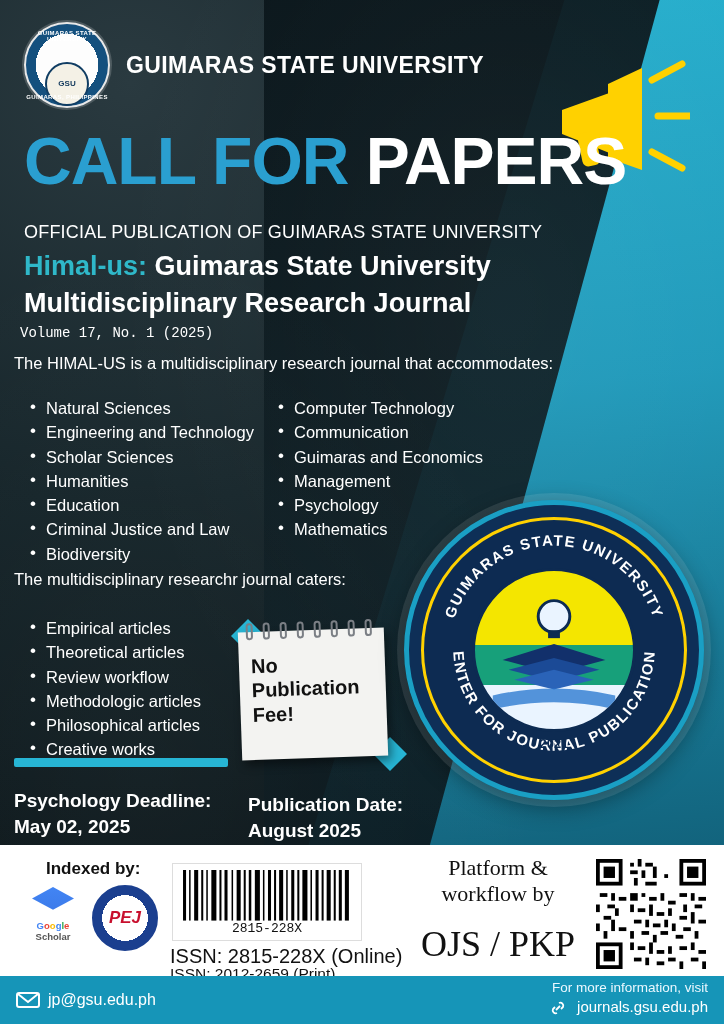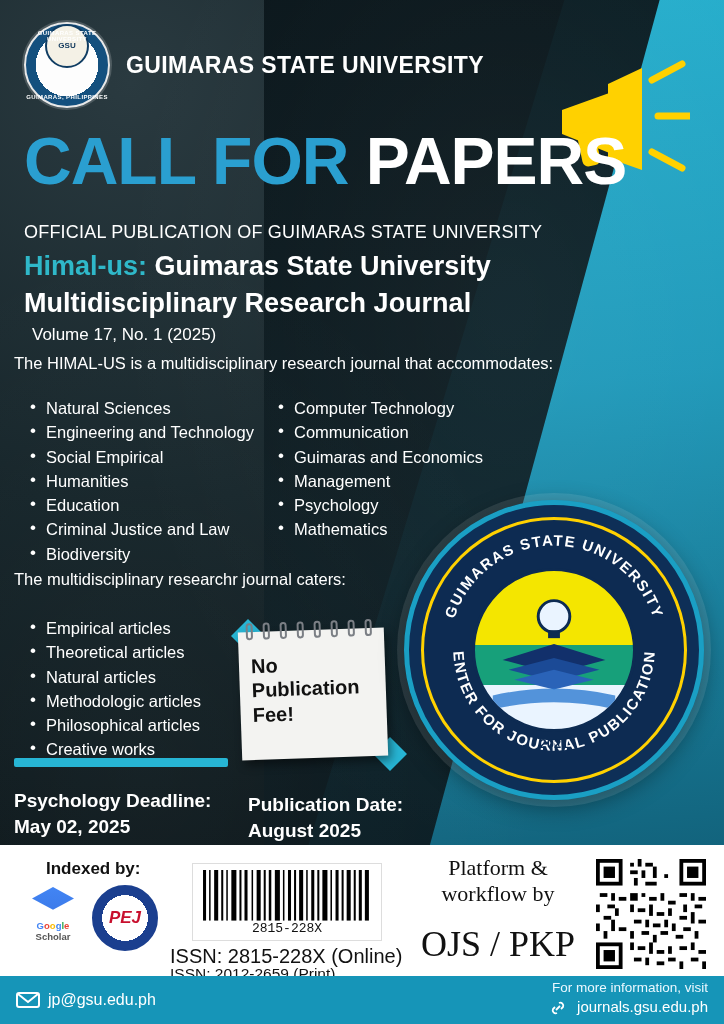--- a/index.html
+++ b/index.html
@@ -37,21 +37,21 @@
       radial-gradient(ellipse at 20% 75%, rgba(255,255,255,.03) 0%, rgba(0,0,0,0) 50%);
     pointer-events:none;
   }
 
   
   .header { position:absolute; top:22px; left:24px; display:flex; align-items:center; gap:16px; }
   .seal-small {
     width:86px; height:86px; border-radius:50%;
     background:radial-gradient(circle at 50% 50%, #fdfdfd 0 54%, #14507e 54% 72%, #0d3f68 72% 100%);
     border:2px solid #e8e8e8; position:relative;
-    display:flex; align-items:flex-start; justify-content:center;
+    display:flex; align-items:flex-end; justify-content:center;
     box-shadow:0 0 0 2px rgba(255,255,255,.18);
   }
   .seal-small .inner {
     width:44px; height:44px; border-radius:50%;
     background:#f4f1e6;
     border:2px solid #103d63;
     display:flex;align-items:center;justify-content:center;
     font-size:8px; color:#10385c; font-weight:bold; text-align:center; line-height:1.05;
   }
   .seal-small .arc-top, .seal-small .arc-bot {
@@ -73,21 +73,21 @@
   .cfp .c2 { color:#ffffff; }
   .sub-official {
     position:absolute; top:222px; left:24px; color:#ffffff; font-size:18px; letter-spacing:.2px;
   }
   .journal-title {
     position:absolute; top:248px; left:24px; width:620px;
     font-size:27px; font-weight:bold; line-height:1.38; color:#ffffff;
   }
   .journal-title .himal { color:#2fb8c9; }
   .volume {
-    position:absolute; top:325px; left:32px; color:#ffffff; font-size:17px;
+    position:absolute; top:325px; left:20px; color:#ffffff; font-size:14px;font-family:Liberation Mono, monospace;
   }
   .accommodates {
     position:absolute; top:354px; left:14px; color:#ffffff; font-size:16.5px;
   }
 
   
   ul { list-style:none; }
   .topics-left { position:absolute; top:396px; left:30px; }
   .topics-right { position:absolute; top:396px; left:278px; }
   .topics-left li, .topics-right li, .types li {
@@ -172,21 +172,21 @@
   }
   .gscholar .lbl { font-size:9.5px; font-weight:bold; }
   .gscholar .lbl .b{color:#4285f4}.gscholar .lbl .r{color:#ea4335}
   .gscholar .lbl .y{color:#fbbc05}.gscholar .lbl .g{color:#34a853}
   .pej {
     position:absolute; left:92px; top:40px; width:66px; height:66px; border-radius:50%;
     background:radial-gradient(circle,#ffffff 0 52%, #1b3f8f 52% 100%);
     border:2px solid #1b3f8f; display:flex;align-items:center;justify-content:center;
     font-size:17px; font-weight:bold; color:#c8102e; font-style:italic;
   }
-  .barcode { position:absolute; left:192px; top:18px; width:190px; height:78px; background:#fff; border:1px solid #ddd; }
+  .barcode { position:absolute; left:172px; top:18px; width:190px; height:78px; background:#fff; border:1px solid #ddd; }
   .barcode .bars { position:absolute; inset:6px 8px 22px 8px; }
   .barcode .num {
     position:absolute; bottom:4px; left:0; right:0; text-align:center; font-size:13px; color:#111;
     font-family:"Liberation Mono", monospace;
   }
   .issn1 { position:absolute; left:170px; top:100px; font-size:20px; color:#111; }
   .issn2 { position:absolute; left:170px; top:120px; font-size:15.5px; color:#111; }
   .platform { position:absolute; left:418px; top:10px; width:160px; text-align:center; font-size:22px; color:#111; line-height:1.18;
     font-family:"Liberation Serif", serif; }
   .ojs { position:absolute; left:410px; top:78px; width:176px; text-align:center; font-size:36px; color:#111;
@@ -242,42 +242,42 @@
     <span class="himal">Himal-us:</span><span> Guimaras State University</span><br>
     <span>Multidisciplinary Research Journal</span>
   </div>
 
   <div class="volume">Volume 17, No. 1 (2025)</div>
   <div class="accommodates">The HIMAL-US is a multidisciplinary research journal that accommodates:</div>
 
   <ul class="topics-left">
     <li>Natural Sciences</li>
     <li>Engineering and Technology</li>
-    <li>Social Empirical</li>
+    <li>Scholar Sciences</li>
     <li>Humanities</li>
     <li>Education</li>
     <li>Criminal Justice and Law</li>
     <li>Biodiversity</li>
   </ul>
 
   <ul class="topics-right">
     <li>Computer Technology</li>
     <li>Communication</li>
     <li>Guimaras and Economics</li>
     <li>Management</li>
     <li>Psychology</li>
     <li>Mathematics</li>
   </ul>
 
   <div class="caters">The multidisciplinary researchr journal caters:</div>
 
   <ul class="types">
     <li>Empirical articles</li>
     <li>Theoretical articles</li>
-    <li>Natural articles</li>
+    <li>Review workflow</li>
     <li>Methodologic articles</li>
     <li>Philosophical articles</li>
     <li>Creative works</li>
   </ul>
 
   <div class="teal-bar"></div>
 
   <div class="tealsq a"></div>
   <div class="tealsq b"></div>
   <div class="notepad">

